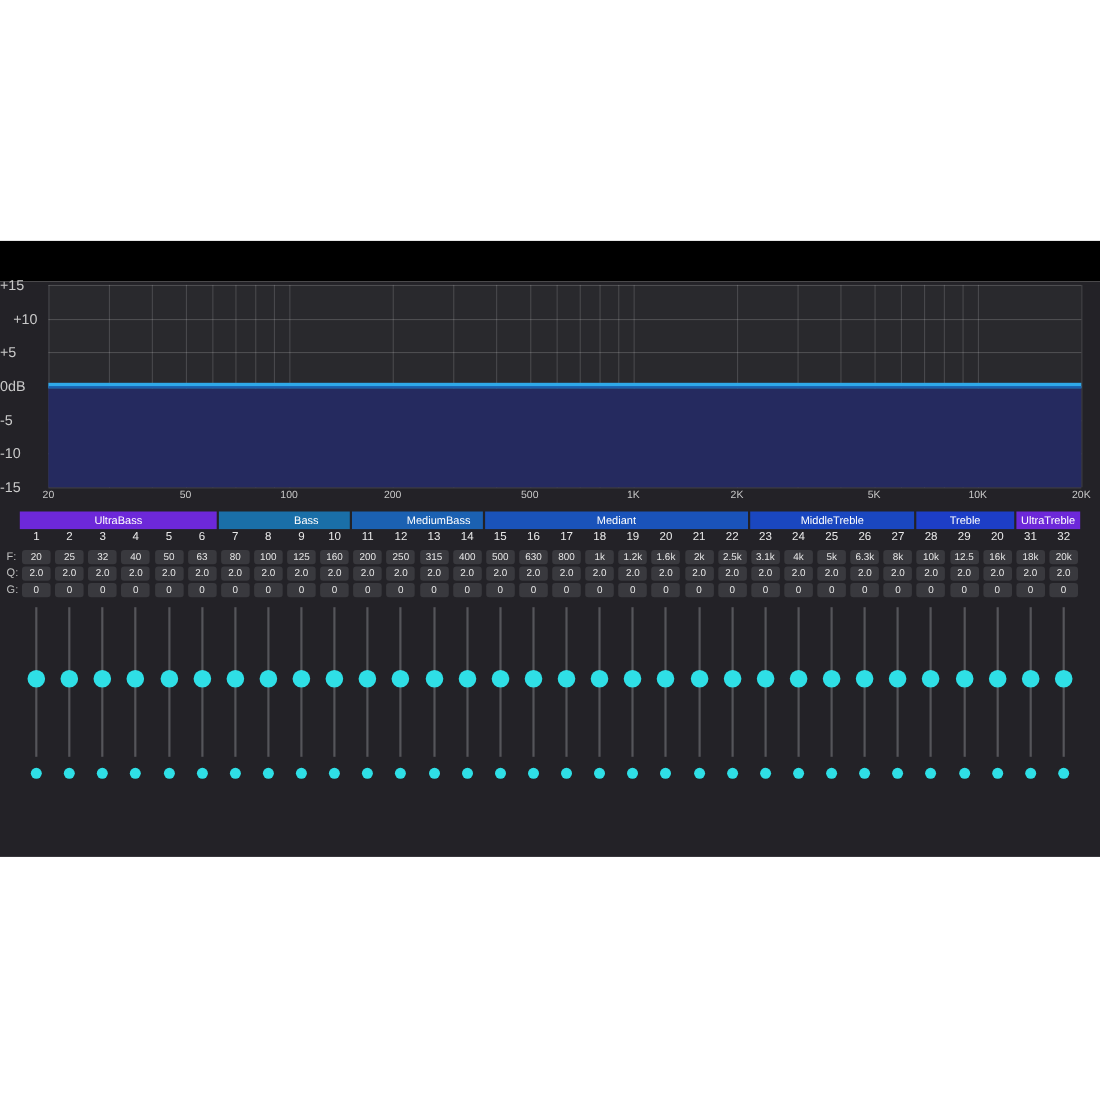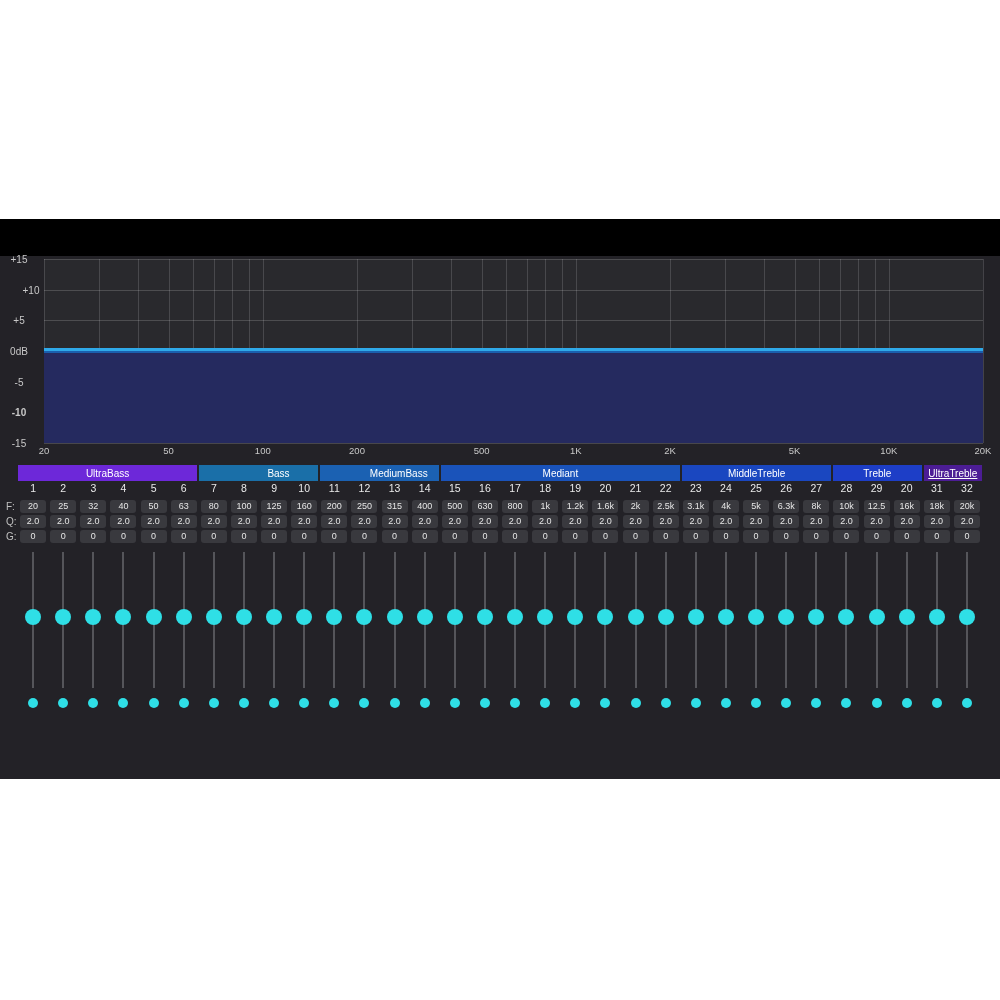--- a/index.html
+++ b/index.html
@@ -8,21 +8,21 @@
   .status-bar{position:absolute;left:0;top:219px;width:1000px;height:37px;background:#000;}
   .sicon{position:absolute;top:227px;width:22px;height:22px;}
   .time{position:absolute;right:13px;top:227px;color:#fff;font-size:17px;font-weight:bold;letter-spacing:.5px;}
   
   .app{position:absolute;left:0;top:256px;width:1000px;height:523px;background:#232227;}
   
   .chart{position:absolute;left:0;top:0;width:1000px;height:205px;}
   .plot-bg{position:absolute;left:44px;top:3px;width:939px;height:184px;background:#29292d;}
   .vline{position:absolute;top:3px;height:184px;width:1px;background:rgba(255,255,255,0.15);}
   .hline{position:absolute;left:44px;width:939px;height:1px;background:rgba(255,255,255,0.17);}
-  .ylabel{position:absolute;left:0;width:38px;text-align:center;font-size:10px;color:#c9c9c9;transform:translateY(-50%);}
+  .ylabel{position:absolute;left:0;width:38px;text-align:left;font-size:13px;color:#c9c9c9;transform:translateY(-50%);}
   .xlabel{position:absolute;top:189px;transform:translateX(-50%);font-size:9.5px;color:#c9c9c9;}
   .fill{position:absolute;left:44px;width:939px;background:#252A5F;}
   .resp-line{position:absolute;left:44px;width:939px;height:3px;background:#2FA9E9;border-bottom:2px solid #1A5FAE;}
   
   .band-row{position:absolute;left:18px;top:209px;width:964px;height:16px;display:grid;grid-template-columns:repeat(32,1fr);gap:2px;}
   .band{display:flex;align-items:center;justify-content:center;font-size:10px;color:#fff;white-space:nowrap;overflow:hidden;}
   
   .num-row{position:absolute;left:18px;top:226px;width:964px;height:14px;display:grid;grid-template-columns:repeat(32,1fr);}
   .num{text-align:center;font-size:10.5px;color:#eaeaea;}
   
@@ -114,21 +114,21 @@
         <div class="ylabel" style="top: 3px;">+15</div>
         <div class="hline" style="top: 33.7px;"></div>
         <div class="ylabel" style="top: 33.7px; padding-left: 12px;">+10</div>
         <div class="hline" style="top: 64.3px;"></div>
         <div class="ylabel" style="top: 64.3px;">+5</div>
         <div class="hline" style="top: 95px;"></div>
         <div class="ylabel" style="top: 95px;">0dB</div>
         <div class="hline" style="top: 125.7px;"></div>
         <div class="ylabel" style="top: 125.7px;">-5</div>
         <div class="hline" style="top: 156.3px;"></div>
-        <div class="ylabel" style="top: 156.3px; font-weight: bold;">-10</div>
+        <div class="ylabel" style="top: 156.3px;">-10</div>
         <div class="hline" style="top: 187px;"></div>
         <div class="ylabel" style="top: 187px;">-15</div>
         <div class="xlabel" style="left: 44px;">20</div>
         <div class="xlabel" style="left: 168.6px;">50</div>
         <div class="xlabel" style="left: 262.8px;">100</div>
         <div class="xlabel" style="left: 357px;">200</div>
         <div class="xlabel" style="left: 481.6px;">500</div>
         <div class="xlabel" style="left: 575.8px;">1K</div>
         <div class="xlabel" style="left: 670px;">2K</div>
         <div class="xlabel" style="left: 794.6px;">5K</div>
@@ -138,21 +138,21 @@
         <div class="resp-line" style="top: 92px; background: rgb(47, 169, 233);"></div>
       </div>
 
     <div class="band-row" id="bandRow">
         <div class="band" style="grid-column: span 6; background: #6d28d9;">UltraBass</div>
         <div class="band" style="grid-column: span 4; background: rgb(26, 111, 168); padding-left: 40px;">Bass</div>
         <div class="band" style="grid-column: span 4; background: rgb(27, 97, 178); padding-left: 39px;">MediumBass</div>
         <div class="band" style="grid-column: span 8; background: rgb(26, 83, 186);">Mediant</div>
         <div class="band" style="grid-column: span 5; background: rgb(26, 71, 192);">MiddleTreble</div>
         <div class="band" style="grid-column: span 3; background: rgb(29, 62, 199);">Treble</div>
-        <div class="band" style="grid-column: span 2; background: #4c1d95; text-decoration: underline;">UltraTreble</div>
+        <div class="band" style="grid-column: span 2; background: #6d28d9;">UltraTreble</div>
       </div>
     <div class="num-row" id="numRow">
         <div class="num">1</div>
         <div class="num">2</div>
         <div class="num">3</div>
         <div class="num">4</div>
         <div class="num">5</div>
         <div class="num">6</div>
         <div class="num">7</div>
         <div class="num">8</div>

